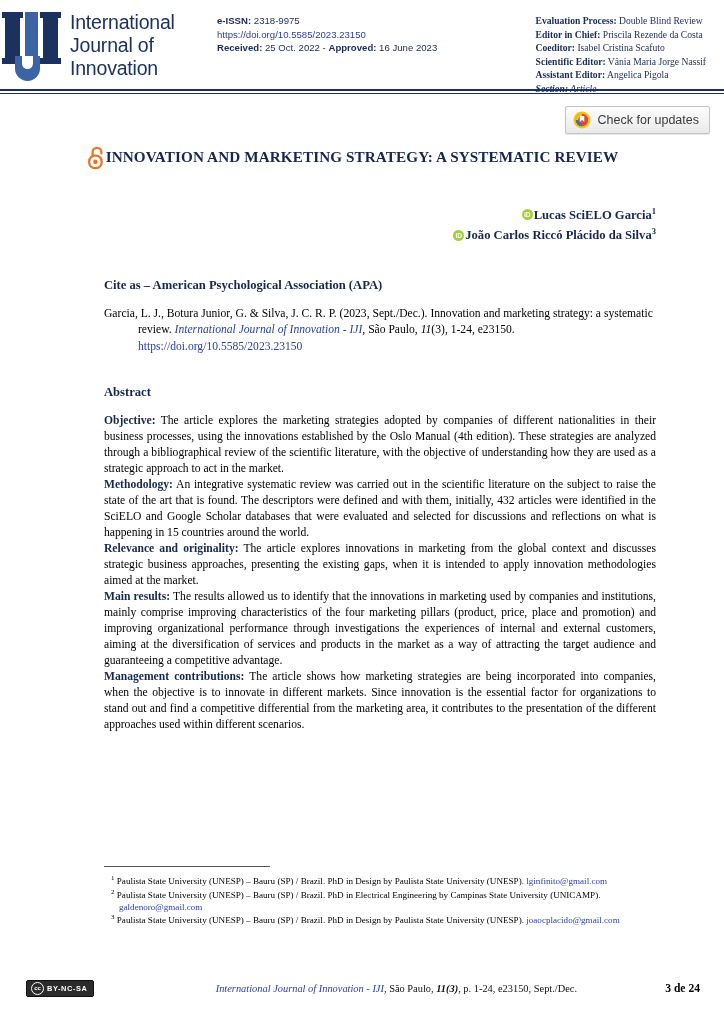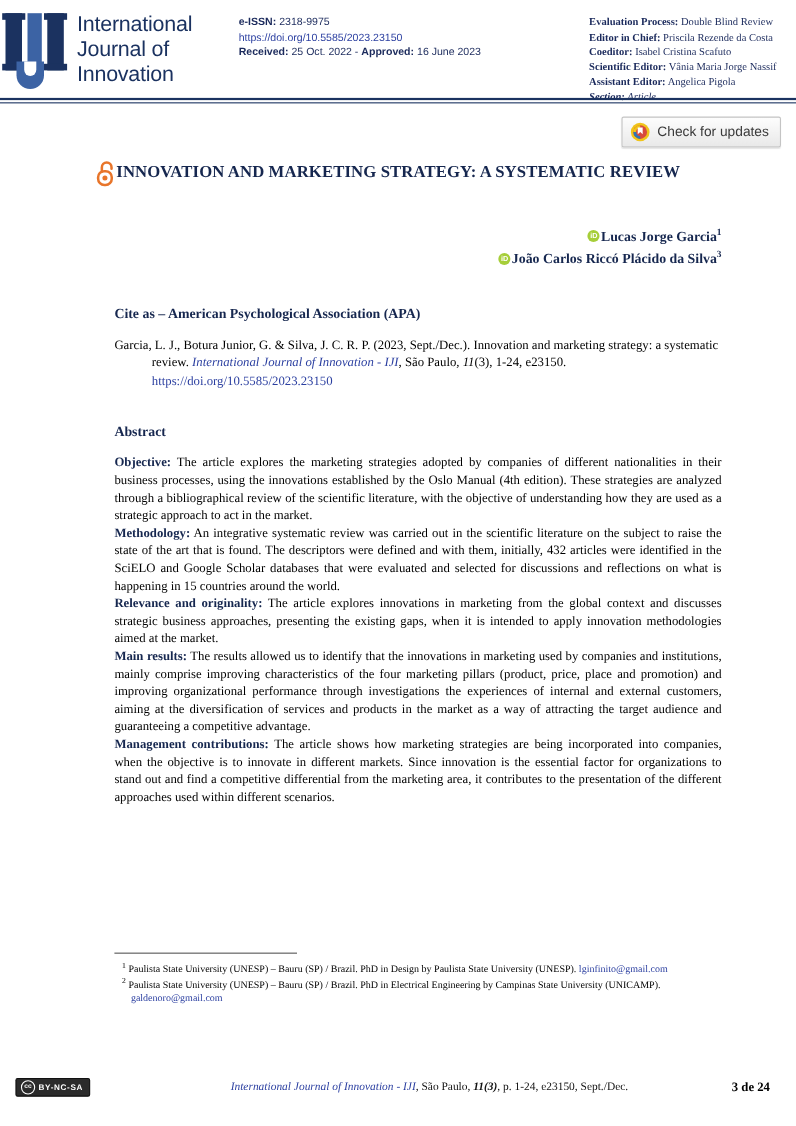--- a/index.html
+++ b/index.html
@@ -265,21 +265,21 @@
     padding-left: 15px;
     text-indent: -8px;
     margin-bottom: 0.5px;
   }
   .fn sup { font-size: 7px; }
   .fn .mail { color: #2b3fa0; }
 
   
   .footer {
     position: absolute;
-    left: 0; right: 0;
+    left: 12px; right: 0;
     bottom: 23px;
     height: 26px;
     padding: 0 14px 0 14px;
     box-sizing: border-box;
     display: flex;
     align-items: center;
   }
   .cc-badge {
     display: inline-flex;
     align-items: center;
@@ -406,21 +406,21 @@
     <path d="M6.6 12.2 V8.2 a4.4 4.4 0 0 1 8.8 0 v1.2" fill="none" stroke="#e8752a" stroke-width="2.3" stroke-linecap="round"></path>
     <rect x="3.2" y="11.6" width="12.4" height="12.6" rx="5.6" fill="none" stroke="#e8752a" stroke-width="2.3"></rect>
     <circle cx="9.4" cy="17.9" r="2.3" fill="#e8752a"></circle>
   </svg>
   <div class="title-row">
     <h1 class="article-title">INNOVATION AND MARKETING STRATEGY: A SYSTEMATIC REVIEW</h1>
   </div>
 
   <div class="authors">
     <div class="author-line">
-      <span class="orcid"></span><span>Lucas Jorge Garcia</span><sup>1</sup>
+      <span class="orcid"></span><span>Lucas SciELO Garcia</span><sup>1</sup>
     </div>
     <div class="author-line">
       <span class="orcid"></span><span>João Carlos Riccó Plácido da Silva</span><sup>3</sup>
     </div>
   </div>
 
   <div class="content">
 
     <div class="cite-head">Cite as – American Psychological Association (APA)</div>
 
@@ -453,20 +453,25 @@
     <div class="fn">
       <sup>1</sup>
       <span>Paulista State University (UNESP) – Bauru (SP) / Brazil. PhD in Design by Paulista State University (UNESP).</span>
       <span class="mail">lginfinito@gmail.com</span>
     </div>
     <div class="fn">
       <sup>2</sup>
       <span>Paulista State University (UNESP) – Bauru (SP) / Brazil. PhD in Electrical Engineering by Campinas State University (UNICAMP).</span>
       <span class="mail">galdenoro@gmail.com</span>
     </div>
+    <div class="fn">
+      <sup>3</sup>
+      <span>Paulista State University (UNESP) – Bauru (SP) / Brazil. PhD in Design by Paulista State University (UNESP).</span>
+      <span class="mail">joaocplacido@gmail.com</span>
+    </div>
   </div>
 
   <div class="footer">
     <div class="cc-badge">
       <span class="cc-circle">cc</span>
       <span class="cc-text">BY-NC-SA</span>
     </div>
     <div class="footer-center">
       <i>International Journal of Innovation - IJI</i><span>, São Paulo, </span><span class="vol">11(3)</span><span>, p. 1-24, e23150, Sept./Dec.</span>
     </div>

